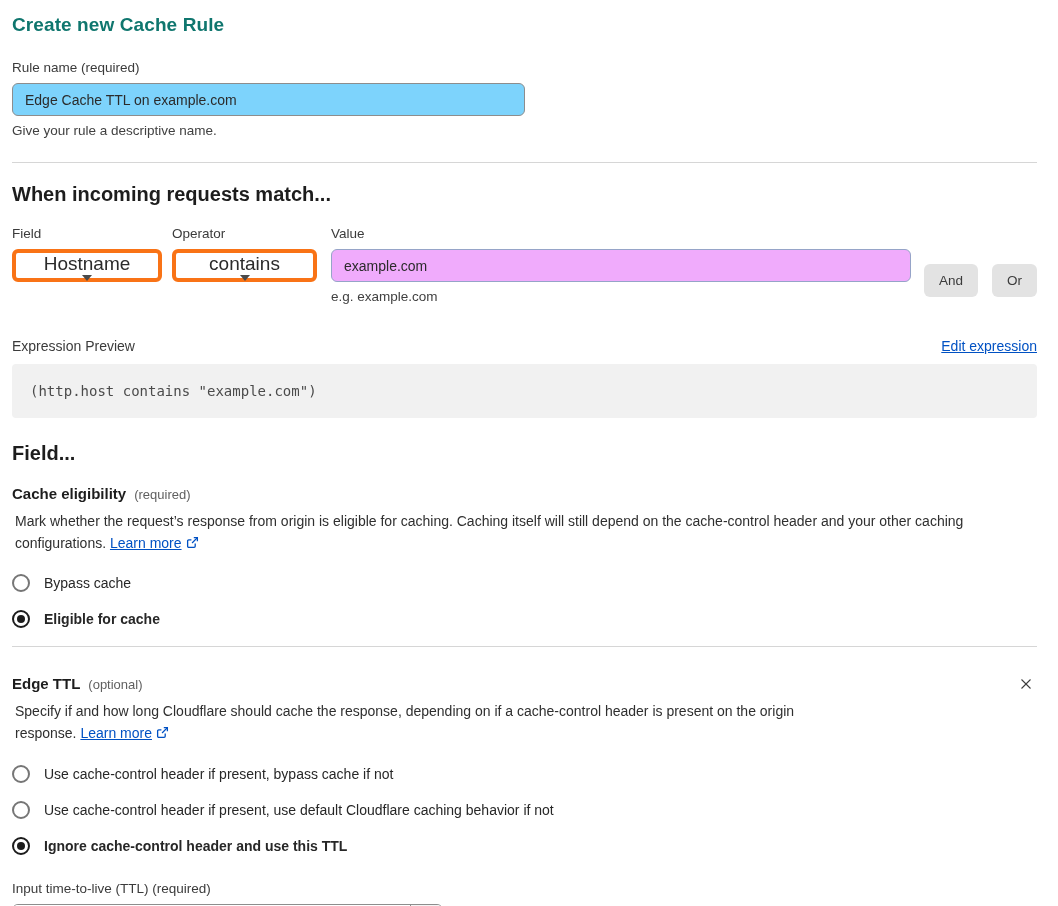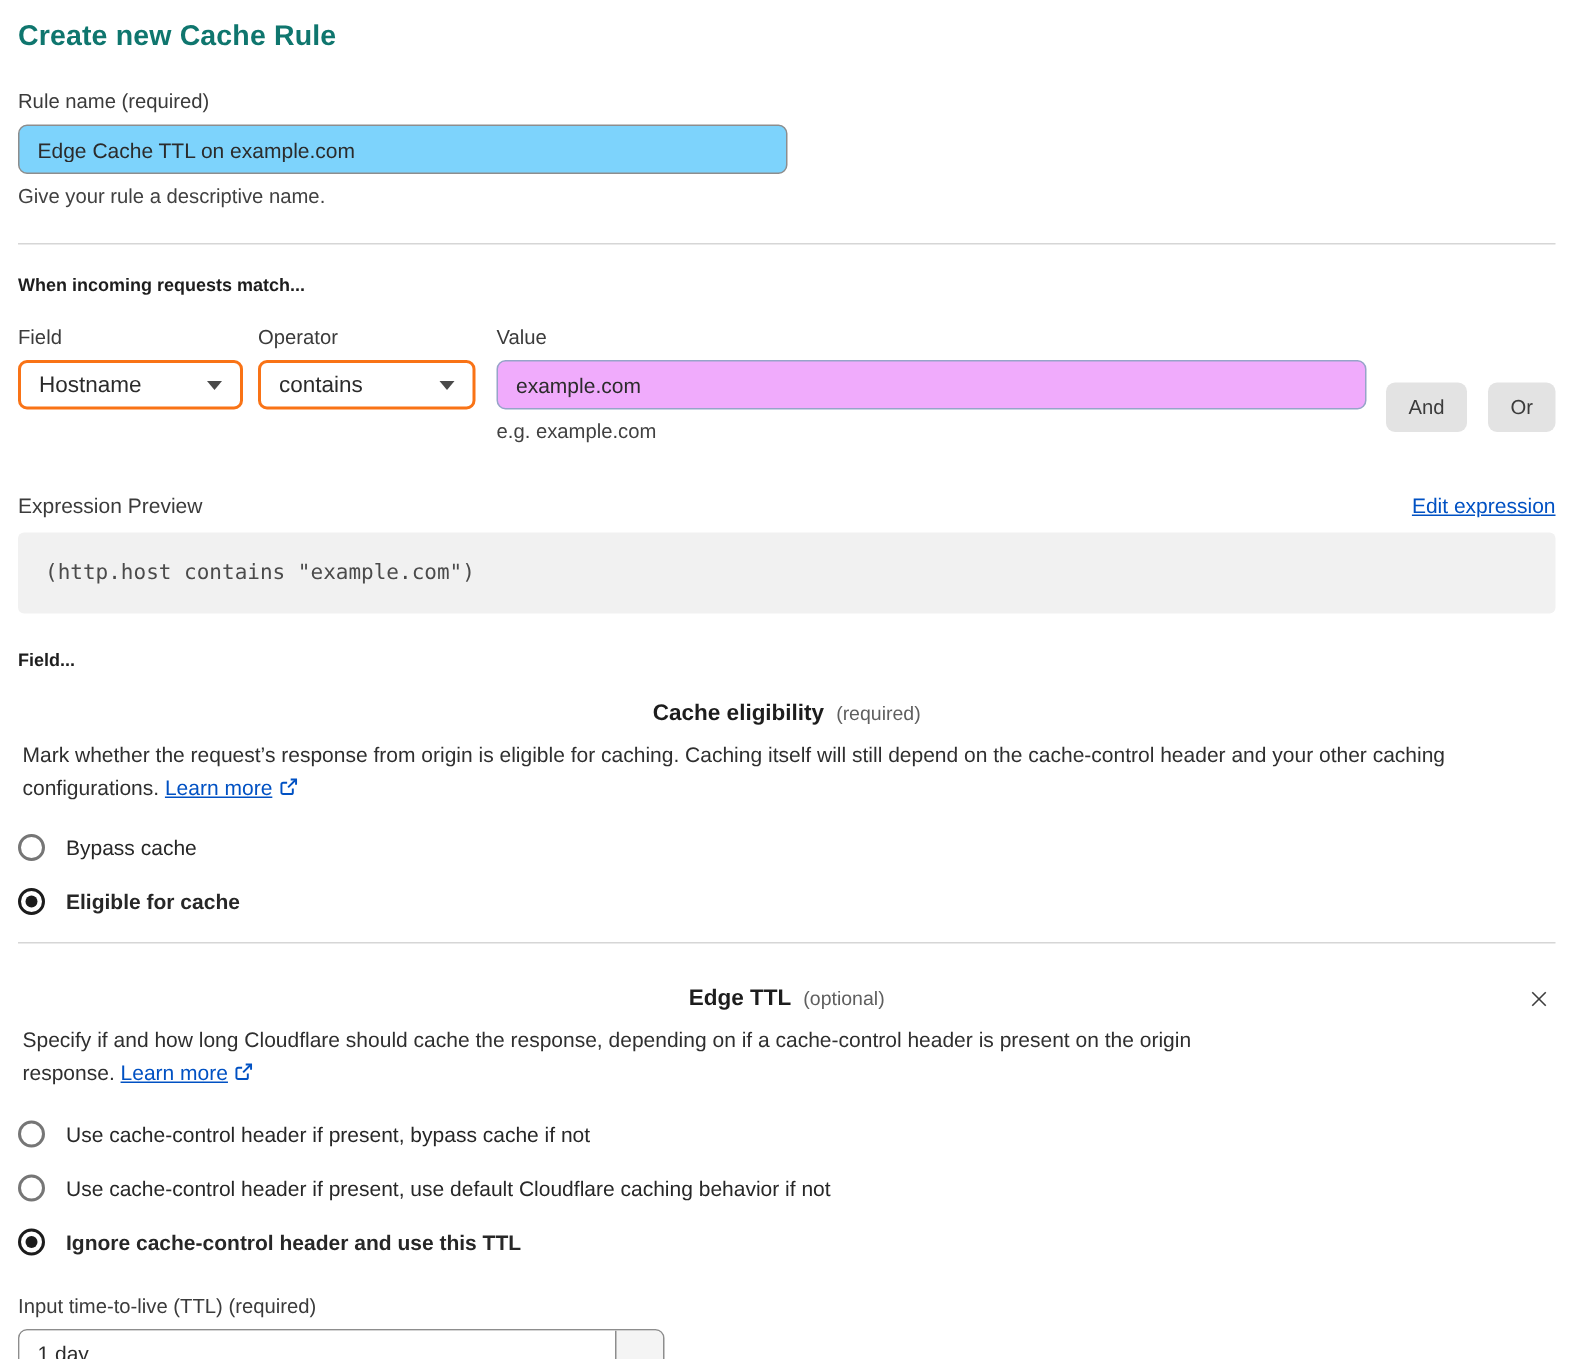--- a/index.html
+++ b/index.html
@@ -13,21 +13,21 @@
   .page { padding: 14px 21px 26px 12px; }
 
   h1.page-title {
     font-size: 19px;
     font-weight: 700;
     color: #0f766e;
     margin: 0 0 24px 0;
     letter-spacing: .1px;
   }
   h2.section-heading {
-    font-size: 12px;
+    font-size: 20px;
     font-weight: 700;
     color: #1d1d1d;
     margin: 0 0 20px 0;
   }
 
   .field-label {
     display: block;
     font-size: 13.5px;
     color: #3b3b3b;
     margin-bottom: 8px;
@@ -60,30 +60,31 @@
 
   
   .match-row { display: flex; align-items: flex-start; }
   .match-col { display: flex; flex-direction: column; }
   .col-field { width: 150px; margin-right: 10px; }
   .col-operator { width: 145px; margin-right: 14px; justify-content: center; }
   .col-value { flex: 1; margin-right: 13px; }
 
   .select {
     height: 33px;
-    border: 2px solid #f97316;
+    border: 4px solid #f97316;
     border-radius: 6px;
     background: #fff;
     display: flex;
     align-items: center;
     justify-content: space-between;
     padding: 0 12px;
-    font-size: 15px;
+    font-size: 19px;
     color: #2b2b2b;
     cursor: pointer;
+    flex-direction: column;
   }
   .caret {
     width: 0; height: 0;
     border-left: 5px solid transparent;
     border-right: 5px solid transparent;
     border-top: 6px solid #4a4a4a;
     flex: none;
   }
   .value-input {
     background: #f0abfc;
@@ -129,21 +130,20 @@
     font-size: 14px;
     color: #4b4b4b;
   }
 
   
   .setting { position: relative; }
   .setting-title-row {
     display: flex;
     align-items: baseline;
     margin: 0 0 9px 0;
-    justify-content: center;
   }
   .setting-title {
     font-size: 15px;
     font-weight: 700;
     color: #1d1d1d;
     margin: 0;
   }
   .setting-tag {
     font-size: 13px;
     color: #5f5f5f;

